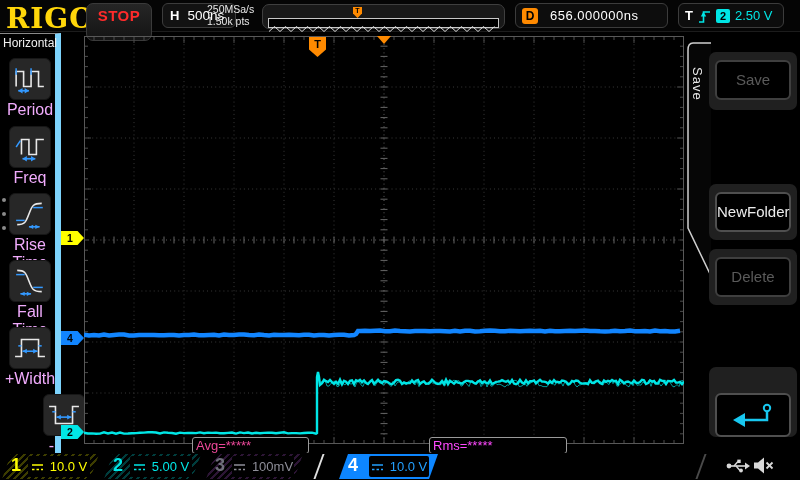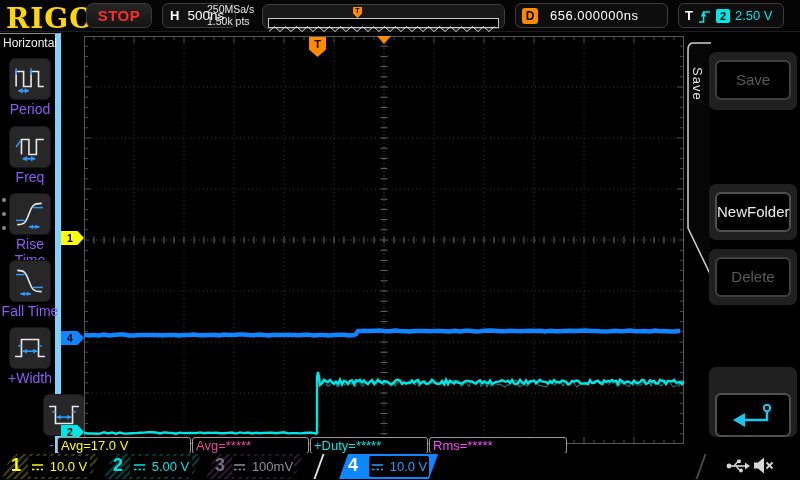--- a/index.html
+++ b/index.html
@@ -3,42 +3,42 @@
 <meta charset="utf-8">
 <style>
   * { margin:0; padding:0; box-sizing:border-box; }
   html,body { background:#000; }
   body { font-family:"Liberation Sans", sans-serif; }
   #screen { position:relative; width:800px; height:480px; background:#000; overflow:hidden; }
 
   
   #topbar { position:absolute; left:0; top:0; width:800px; height:32px; background:#050505; border-bottom:1px solid #1c1c1c; }
   #logo { position:absolute; left:6px; top:2px; font-family:"DejaVu Serif", serif; font-weight:bold; font-size:28px; color:#ffd60a; letter-spacing:1px; }
-  #stop-btn { position:absolute; left:86px; top:3px; width:66px; height:25px; background:linear-gradient(#262626,#141414); border:1px solid #3a3a3a; border-radius:7px; color:#ff2b2b; font-weight:bold; font-size:15px; text-align:center; line-height:23px; letter-spacing:0.5px; }
+  #stop-btn { position:absolute; left:86px; top:3px; width:66px; height:38px; background:linear-gradient(#262626,#141414); border:1px solid #3a3a3a; border-radius:7px; color:#ff2b2b; font-weight:bold; font-size:15px; text-align:center; line-height:23px; letter-spacing:0.5px; }
   #h-box { position:absolute; left:162px; top:3px; width:74px; height:25px; background:#121212; border:1px solid #3c3c3c; border-radius:6px; color:#fff; display:flex; align-items:center; gap:8px; padding-left:7px; }
   #h-box .hl { font-weight:bold; font-size:13px; }
   #h-box .tb { font-size:13.5px; }
   #rate { position:absolute; left:207px; top:3px; width:54px; color:#e8e8e8; font-size:10.5px; line-height:12px; }
   #preview { position:absolute; left:262px; top:4px; width:243px; height:25px; background:#191919; border:1px solid #3f3f3f; border-radius:7px; }
   #preview-inner { position:absolute; left:5px; top:13px; width:231px; height:10px; border:1px solid #c8c8c8; background:#000; }
   #preview-tpos { position:absolute; left:90px; top:2px; width:9px; height:11px; background:#ff8a00; clip-path:polygon(0 0,100% 0,100% 60%,50% 100%,0 60%); color:#000; font-size:7px; font-weight:bold; text-align:center; line-height:8px; }
   #d-box { position:absolute; left:515px; top:3px; width:153px; height:25px; background:#0d0d0d; border:1px solid #3c3c3c; border-radius:6px; display:flex; align-items:center; gap:12px; padding-left:6px; }
   #d-badge { width:16px; height:16px; background:#ff8a00; border-radius:3px; color:#000; font-weight:bold; font-size:12px; text-align:center; line-height:16px; }
   #d-box .dv { color:#fff; font-size:13px; letter-spacing:0.5px; }
   #t-box { position:absolute; left:678px; top:3px; width:106px; height:25px; background:#0d0d0d; border:1px solid #3c3c3c; border-radius:6px; display:flex; align-items:center; gap:5px; padding-left:6px; }
   #t-box .tl { color:#fff; font-weight:bold; font-size:13px; }
   #t-src-badge { width:14px; height:14px; background:#00e6e6; border-radius:2px; color:#000; font-weight:bold; font-size:11px; text-align:center; line-height:14px; }
   #t-box .lv { color:#00e6e6; font-size:13px; }
 
   
   #left-sidebar { position:absolute; left:0; top:33px; width:61px; height:420px; background:#000; border-top:1px solid #8a8a8a; border-right:6px solid #7dd3fc; }
   #lsb-title { position:absolute; left:3px; top:2px; color:#f0f0f0; font-size:12px; }
   .h-item { position:absolute; left:0; width:60px; text-align:center; }
   .h-icon-box { width:42px; height:42px; margin:0 auto; background:#272727; border:1px solid #171717; border-radius:6px; display:flex; align-items:center; justify-content:center; }
-  .h-label { display:block; margin-top:1px; color:#8b5cf6; font-size:14px; }
+  .h-label { display:block; margin-top:1px; color:#f0abfc; font-size:16px; }
   .scroll-dot { position:absolute; left:2px; width:4px; height:4px; border-radius:50%; background:#8a8a8a; }
 
   
   #wave-svg { position:absolute; left:84px; top:36px; }
 
   
   .ch-marker { position:absolute; left:61px; width:23px; height:14px; clip-path:polygon(0 0,72% 0,100% 50%,72% 100%,0 100%); color:#000; font-size:10.5px; font-weight:bold; text-align:left; padding-left:6px; line-height:14px; }
 
   
   #trig-pos-badge { position:absolute; left:309px; top:37px; width:17px; height:20px; background:#ff8a00; clip-path:polygon(0 0,100% 0,100% 62%,50% 100%,0 62%); color:#000; font-weight:bold; font-size:11px; text-align:center; line-height:15px; }
@@ -522,23 +522,21 @@
   <div id="marker-layer">
       <div class="ch-marker" style="top: 231px; background: rgb(255, 255, 0);">1</div>
       <div class="ch-marker" style="top: 331px; background: rgb(17, 133, 255);">4</div>
       <div class="ch-marker" style="top: 425px; background: rgb(0, 230, 230);">2</div>
     </div>
 
   <div id="trig-pos-badge">T</div>
   <div id="trig-delay-tri"></div>
   <div id="trig-level-marker">T</div>
 
-  <div class="measure-box" style="left:57px; width:134px;"><span style="color: rgb(255, 255, 0);">Avg=17.0 V</span></div>
   <div class="measure-box" style="left:192px; width:117px;"><span style="color: #ec4899;">Avg=*****</span></div>
-  <div class="measure-box" style="left:310px; width:118px;"><span style="color: rgb(0, 230, 230);">+Duty=*****</span></div>
   <div class="measure-box" style="left:429px; width:138px;"><span style="color: rgb(255, 74, 255);">Rms=*****</span></div>
 
   <div id="right-sidebar">
     <svg id="save-tab-shape" width="27" height="240">
       <path d="M27 1 L9 1 Q4 1 4 8 L4 186 L27 234" fill="#060606" stroke="#cfcfcf" stroke-width="1.5"></path>
     </svg>
     <div id="save-tab-label">Save</div>
 
     <div class="menu-block" style="top:20px; height:58px;">
       <div class="menu-btn disabled" id="btn-0">Save</div>

